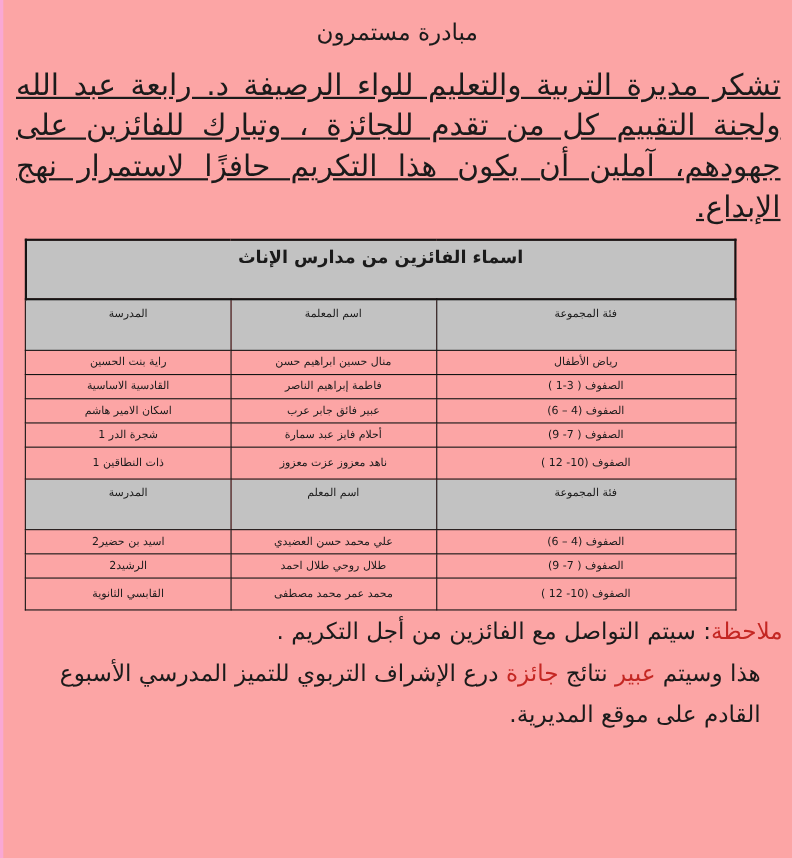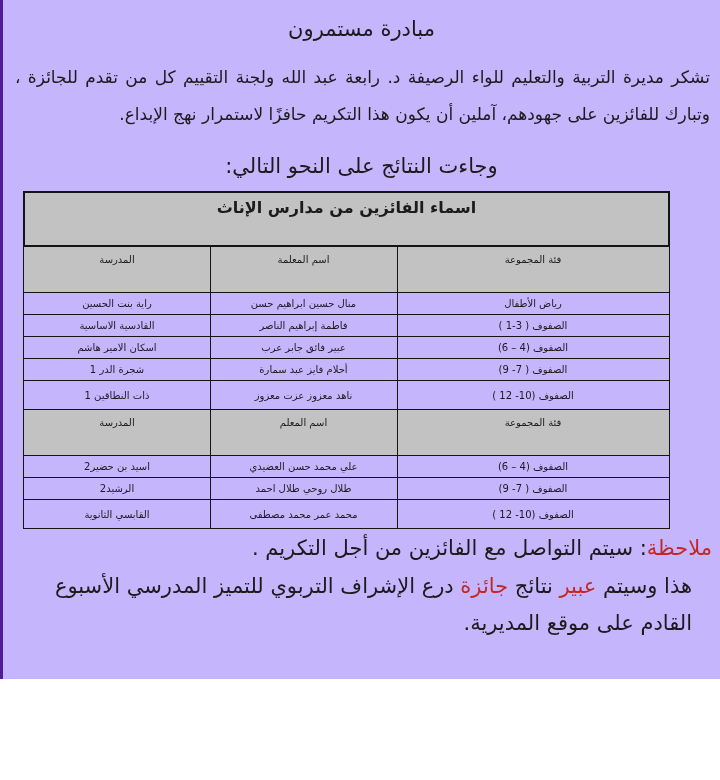--- a/index.html
+++ b/index.html
@@ -1,46 +1,47 @@
 <!DOCTYPE html>
 <html lang="ar" dir="rtl"><head>
 <meta charset="utf-8">
 <style>
   html, body { margin: 0; padding: 0; background: #ffffff; }
   .page {
     position: relative;
     width: 720px;
-    height: 679px;
+    height: 780px;
     box-sizing: border-box;
-    background: #c4b5fd;
+    background: #fca5a5;
     direction: rtl;
     font-family: "DejaVu Sans", sans-serif;
     color: #1b1b1b;
-    border-left: 3px solid #4c1d95;
+    border-left: 3px solid #f9a8d4;
     overflow: hidden;
   }
   .doc-title {
     margin: 14px 0 0 0;
     text-align: center;
     font-size: 21px;
     line-height: 30px;
     font-weight: normal;
   }
   .doc-subtitle {
     margin: 20px 0 0 0;
     text-align: center;
     font-size: 21px;
     line-height: 30px;
     font-weight: normal;
   }
   .intro {
     margin: 15px 10px 0 12px;
-    font-size: 17px;
+    font-size: 27px;
     line-height: 37px;
     text-align: justify;
+    text-decoration: underline;
   }
   .results-intro {
     margin: 18px 0 0 0;
     text-align: center;
     font-size: 21px;
     line-height: 30px;
   }
   table.results {
     border-collapse: collapse;
     width: 645px;
@@ -88,21 +89,20 @@
 </head>
 <body>
 
 <div class="page">
 
   <div class="doc-title">مبادرة مستمرون</div>
 
 
   <p class="intro">تشكر مديرة التربية والتعليم للواء الرصيفة د. رابعة عبد الله  ولجنة التقييم كل من تقدم للجائزة ، وتبارك للفائزين على جهودهم، آملين أن يكون هذا التكريم حافزًا لاستمرار نهج الإبداع.</p>
 
-  <div class="results-intro">وجاءت النتائج على النحو التالي:</div>
 
   <table class="results">
     <colgroup>
       <col style="width:272px">
       <col style="width:187px">
       <col style="width:186px">
     </colgroup>
     <tbody>
       <tr class="sec-title">
         <td colspan="3">اسماء الفائزين من مدارس الإناث</td>

